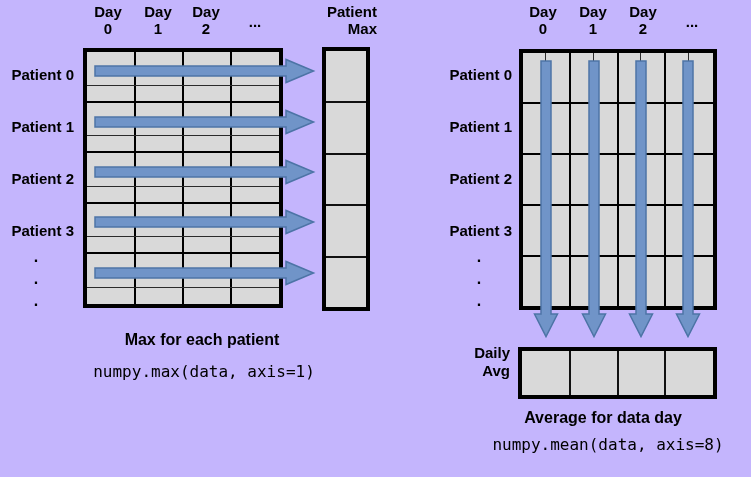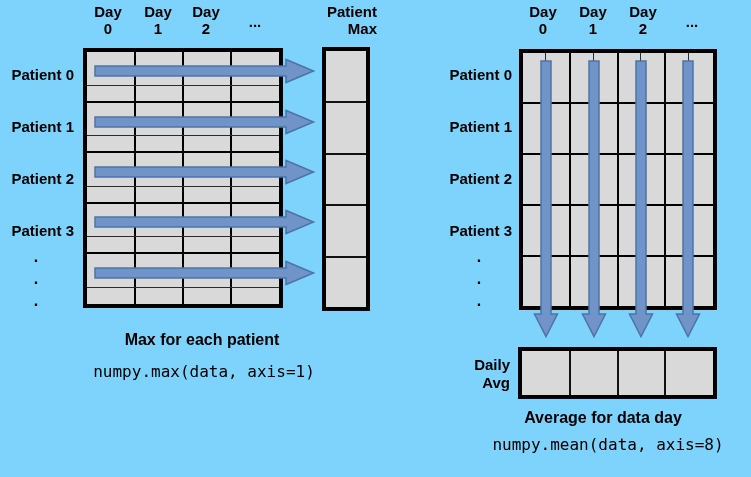--- a/index.html
+++ b/index.html
@@ -1,16 +1,16 @@
 <!DOCTYPE html>
 <html><head>
 <meta charset="utf-8">
 <style>
   html,body{margin:0;padding:0;}
-  #canvas{position:relative;width:751px;height:477px;background:#7dd3fc;overflow:hidden;
+  #canvas{position:relative;width:751px;height:477px;background:#c4b5fd;overflow:hidden;
           font-family:"Liberation Sans",sans-serif;color:#000;}
   .gridbox{position:absolute;background:#d9d9d9;border:4px solid #000;}
   .vline2{position:absolute;top:0;bottom:0;width:2px;background:#000;}
   .hline2{position:absolute;left:0;right:0;height:2px;background:#000;}
   .vline1{position:absolute;top:0;bottom:0;width:1px;background:#2b2b2b;}
   .hline1{position:absolute;left:0;right:0;height:1px;background:#2b2b2b;}
   .sep-h{position:absolute;left:0;right:0;height:1.5px;background:#111;}
   .sep-v{position:absolute;top:0;bottom:0;width:1.5px;background:#111;}
   .hdr{position:absolute;font-weight:bold;font-size:15px;line-height:17px;
        text-align:center;white-space:pre-line;}
@@ -134,21 +134,21 @@
         <polygon points="8,0 18,0 18,253 24.5,253 13,275.5 1.5,253 8,253" fill="#7094c8" stroke="#4d74a6" stroke-width="1.5"></polygon>
         </svg>
       <svg class="arrow-svg" style="left:105px;top:8px;" width="26" height="277">
         <polygon points="8,0 18,0 18,253 24.5,253 13,275.5 1.5,253 8,253" fill="#7094c8" stroke="#4d74a6" stroke-width="1.5"></polygon>
         </svg>
       <svg class="arrow-svg" style="left:152px;top:8px;" width="26" height="277">
         <polygon points="8,0 18,0 18,253 24.5,253 13,275.5 1.5,253 8,253" fill="#7094c8" stroke="#4d74a6" stroke-width="1.5"></polygon>
         </svg>
     </div>
 
-    <div class="hdr" style="left:440px;top:356px;width:70px;text-align:right;line-height:18px;">Daily
+    <div class="hdr" style="left:440px;top:344px;width:70px;text-align:right;line-height:18px;">Daily
 Avg</div>
     <div class="gridbox" style="left:518px;top:347px;width:191px;height:44px;">
       <div class="sep-v" style="left:47px;"></div>
       <div class="sep-v" style="left:95px;"></div>
       <div class="sep-v" style="left:142px;"></div>
     </div>
 
     <div class="cap" style="left:483px;top:409px;width:240px;">Average for data day</div>
     <div class="code" style="left:468px;top:436px;width:280px;">numpy.mean(data, axis=8)</div>
   </div>

